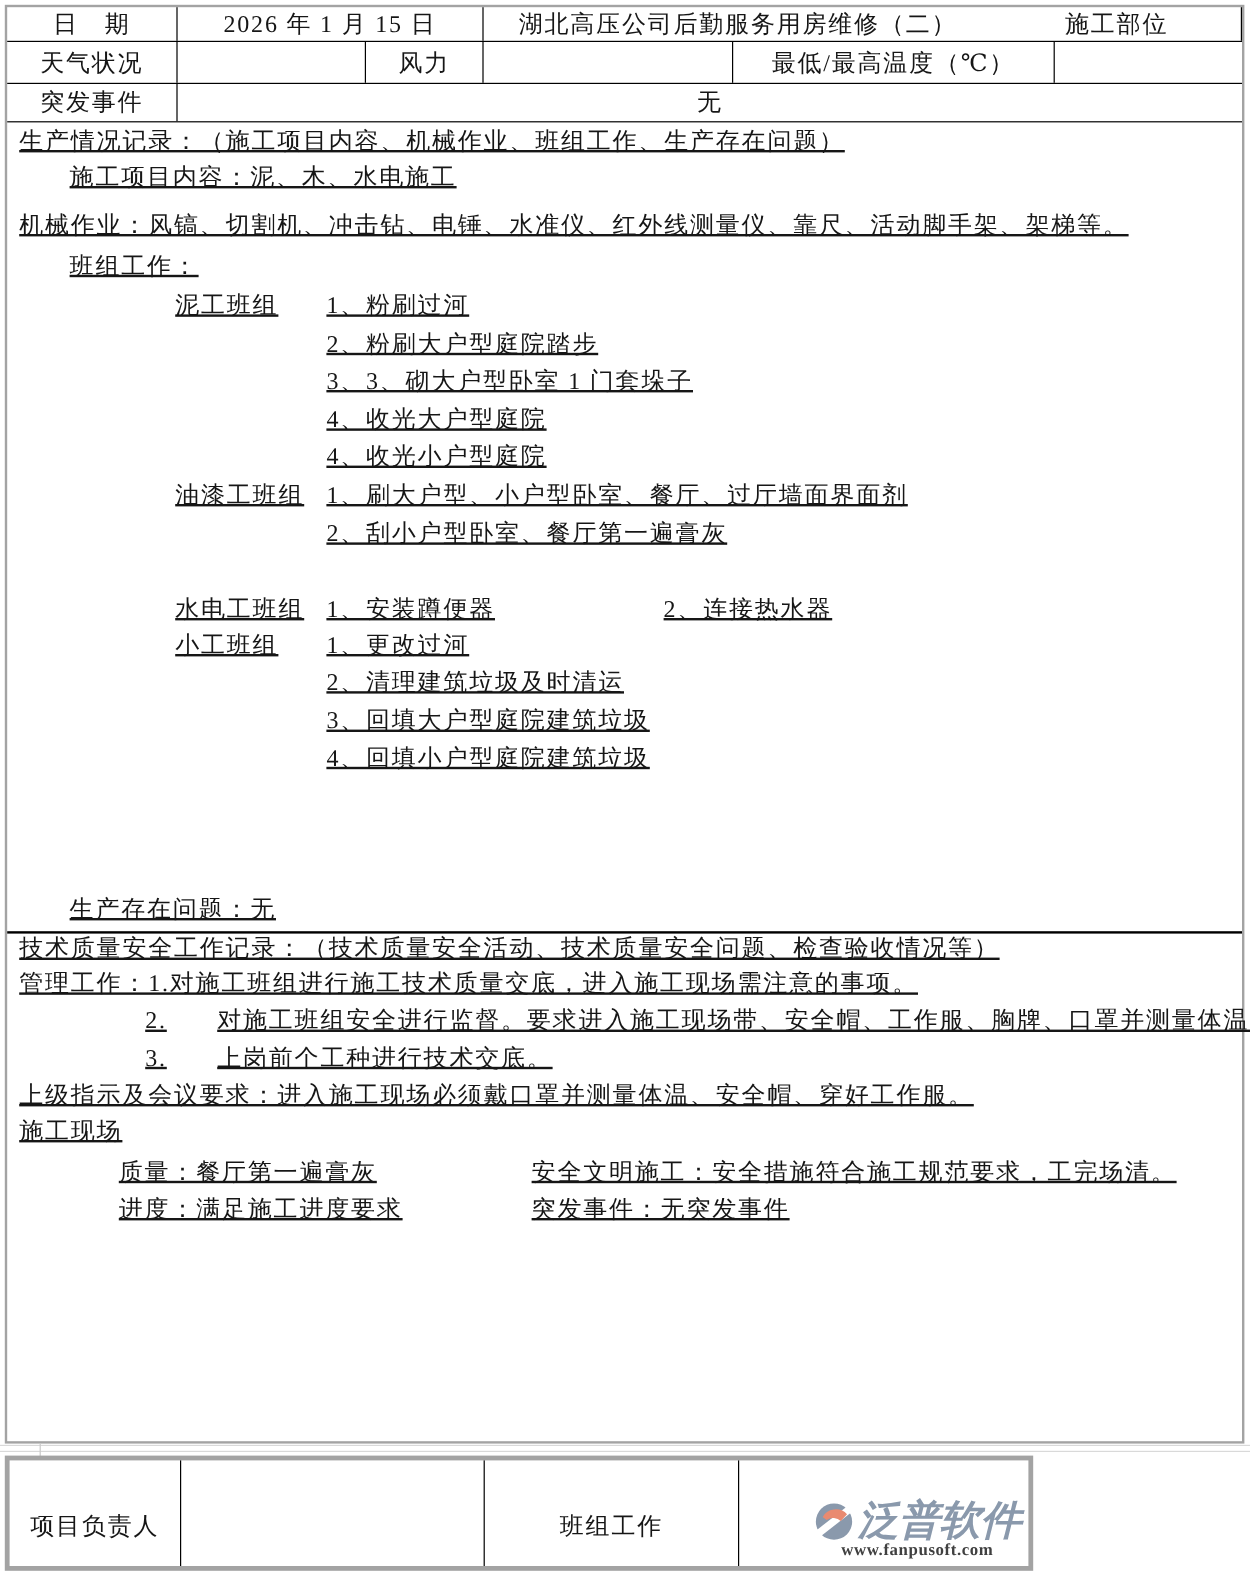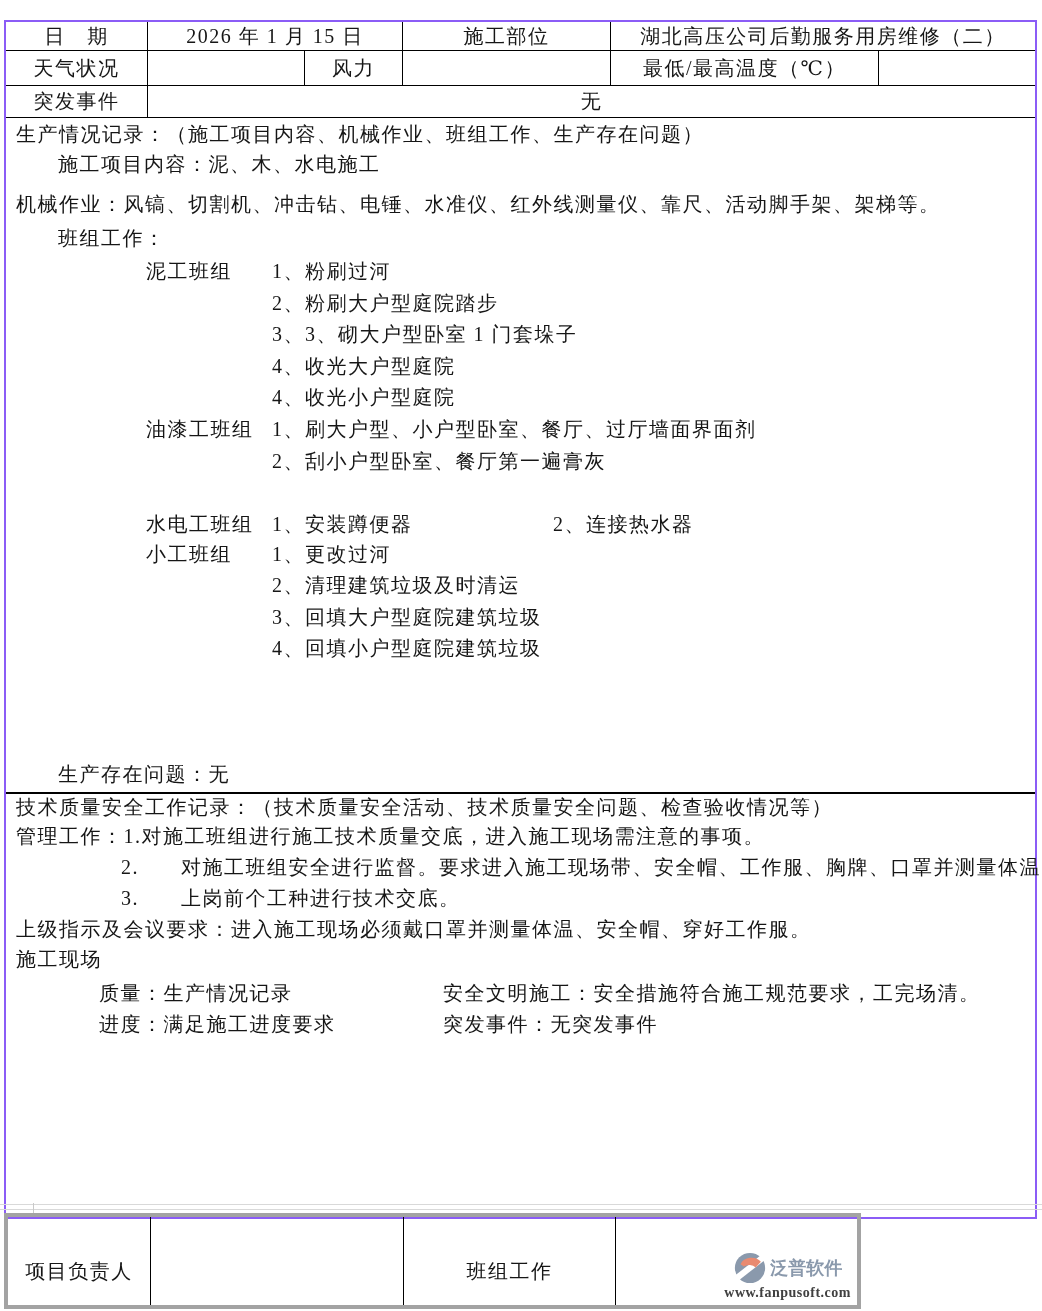--- a/index.html
+++ b/index.html
@@ -1,62 +1,62 @@
 <!DOCTYPE html>
 <html><head>
 <meta charset="utf-8">
 <style>
   html,body{margin:0;padding:0;background:#ffffff;}
   #page{position:relative;width:1042px;height:1311px;background:#fff;overflow:hidden;
         font-family:"Liberation Serif","DejaVu Serif",serif;color:#161616;
         font-size:20px;letter-spacing:1.5px;}
   
   .main-table{position:absolute;left:4px;top:4px;width:1033px;height:1199px;
-              border:2px solid #8b5cf6;box-sizing:border-box;margin-top:16px;}
+              border:2px solid #a3a3a3;box-sizing:border-box;}
   .hrow{display:flex;border-bottom:1px solid #000;box-sizing:border-box;}
   .r1{height:29px;} .r2{height:35px;} .r3{height:32px;}
   .cell{border-right:1px solid #000;box-sizing:border-box;display:flex;
         align-items:center;justify-content:center;white-space:nowrap;overflow:hidden;}
   .cell.last{border-right:none;flex:1;}
   .w-a{width:142px;} .w-b1{width:255px;} .w-c1{width:208px;}
   .w-b2{width:157px;} .w-c2{width:98px;} .w-d2{width:208px;} .w-e2{width:268px;}
   
   .section{position:relative;box-sizing:border-box;}
   .sec1{height:676px;border-bottom:2px solid #000;}
   .sec2{height:423px;padding-left:12px;}
-  .ln{position:absolute;white-space:nowrap;line-height:26px;height:26px;}
+  .ln{position:absolute;white-space:nowrap;line-height:26px;height:26px;text-decoration:underline;}
   
   .gapline{position:absolute;left:0;width:1042px;height:1px;background:#d9d9d9;}
   .gaptick{position:absolute;left:33px;top:1203px;width:1px;height:11px;background:#c9c9c9;}
   
   .footer-table{position:absolute;left:4px;top:1213px;width:857px;height:96px;
                 border:4px solid #a3a3a3;box-sizing:border-box;display:flex;}
   .fcell{border-right:1px solid #000;box-sizing:border-box;display:flex;
          align-items:flex-end;justify-content:center;padding-bottom:20px;white-space:nowrap;}
   .fcell.last{border-right:none;flex:1;position:relative;}
   .fw-a{width:143px;} .fw-b{width:253px;} .fw-c{width:212px;}
   
   .logo{position:absolute;right:6px;bottom:4px;display:flex;flex-direction:column;
         align-items:center;letter-spacing:0;}
   .logo-row{display:flex;align-items:center;gap:3px;}
-  .logo-text{font-size:18px;font-weight:600;line-height:30px;}
+  .logo-text{font-size:34px;font-weight:600;line-height:30px;font-style:italic;}
   .logo-url{font-size:14px;font-weight:bold;line-height:16px;letter-spacing:0.5px;}
 </style>
 </head>
 <body>
 
 <div id="page">
 
   <div class="main-table">
 
     <div class="hrow r1">
       <div class="cell w-a">日　期</div>
       <div class="cell w-b1">2026 年 1 月 15 日</div>
+      <div class="cell last">湖北高压公司后勤服务用房维修（二）</div>
       <div class="cell w-c1">施工部位</div>
-      <div class="cell last">湖北高压公司后勤服务用房维修（二）</div>
     </div>
 
     <div class="hrow r2">
       <div class="cell w-a">天气状况</div>
       <div class="cell w-b2"></div>
       <div class="cell w-c2">风力</div>
       <div class="cell w-d2"></div>
       <div class="cell w-e2">最低/最高温度（℃）</div>
       <div class="cell last"></div>
     </div>
@@ -98,21 +98,21 @@
 
     <div class="section sec2">
       <div class="ln" style="left:10px;top:0px">技术质量安全工作记录：（技术质量安全活动、技术质量安全问题、检查验收情况等）</div>
       <div class="ln" style="left:10px;top:29px">管理工作：1.对施工班组进行施工技术质量交底，进入施工现场需注意的事项。</div>
       <div class="ln" style="left:115px;top:60px">2.</div>
       <div class="ln" style="left:175px;top:60px">对施工班组安全进行监督。要求进入施工现场带、安全帽、工作服、胸牌、口罩并测量体温。</div>
       <div class="ln" style="left:115px;top:91px">3.</div>
       <div class="ln" style="left:175px;top:91px">上岗前个工种进行技术交底。</div>
       <div class="ln" style="left:10px;top:122px">上级指示及会议要求：进入施工现场必须戴口罩并测量体温、安全帽、穿好工作服。</div>
       <div class="ln" style="left:10px;top:152px">施工现场</div>
-      <div class="ln" style="left:93px;top:186px">质量：生产情况记录</div>
+      <div class="ln" style="left:93px;top:186px">质量：餐厅第一遍膏灰</div>
       <div class="ln" style="left:437px;top:186px">安全文明施工：安全措施符合施工规范要求，工完场清。</div>
       <div class="ln" style="left:93px;top:217px">进度：满足施工进度要求</div>
       <div class="ln" style="left:437px;top:217px">突发事件：无突发事件</div>
     </div>
   </div>
 
   <div class="gapline" style="top:1204px"></div>
   <div class="gapline" style="top:1209px"></div>
   <div class="gaptick"></div>
 

